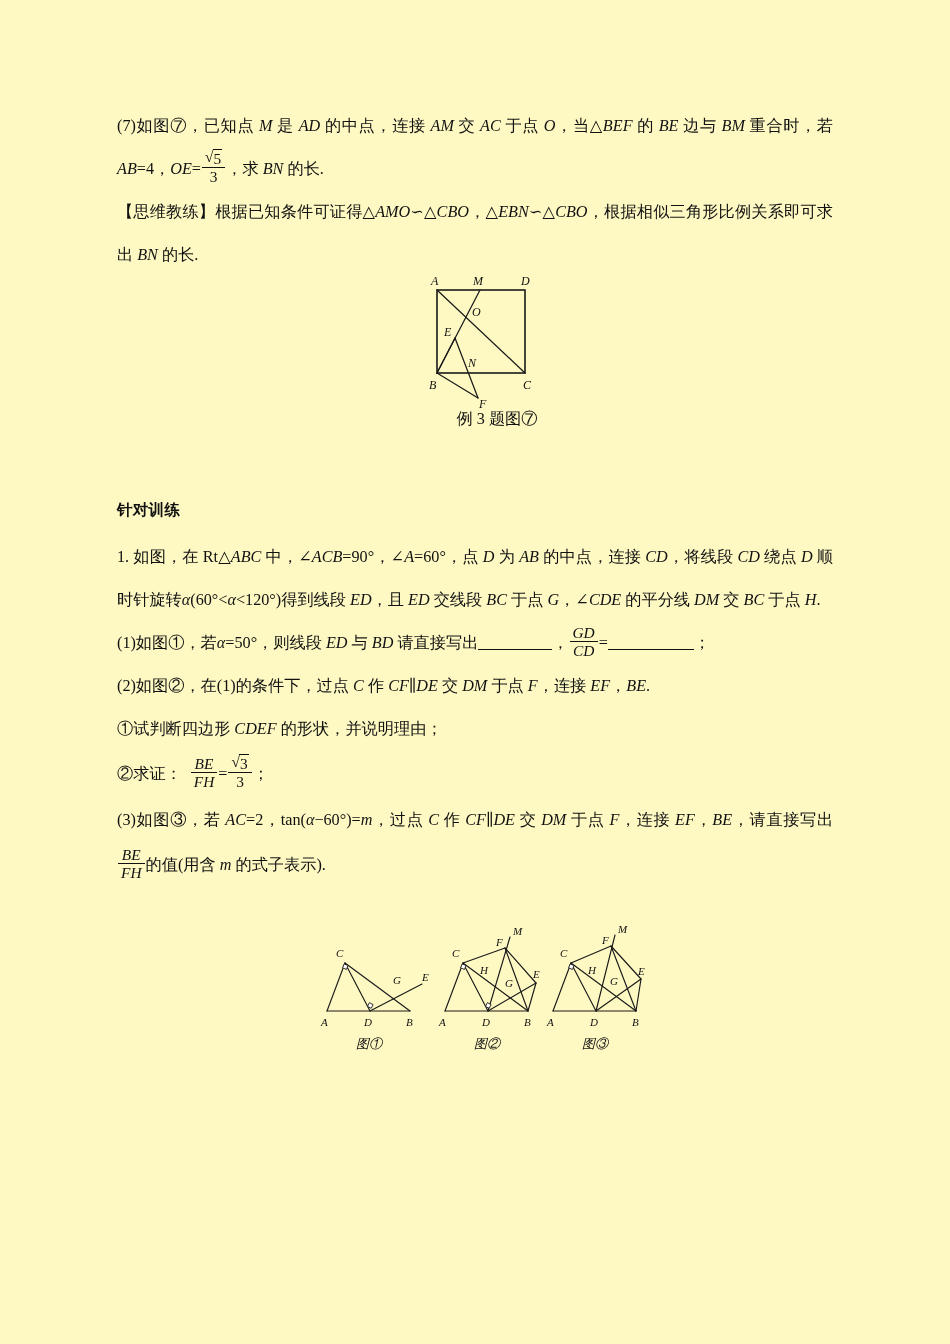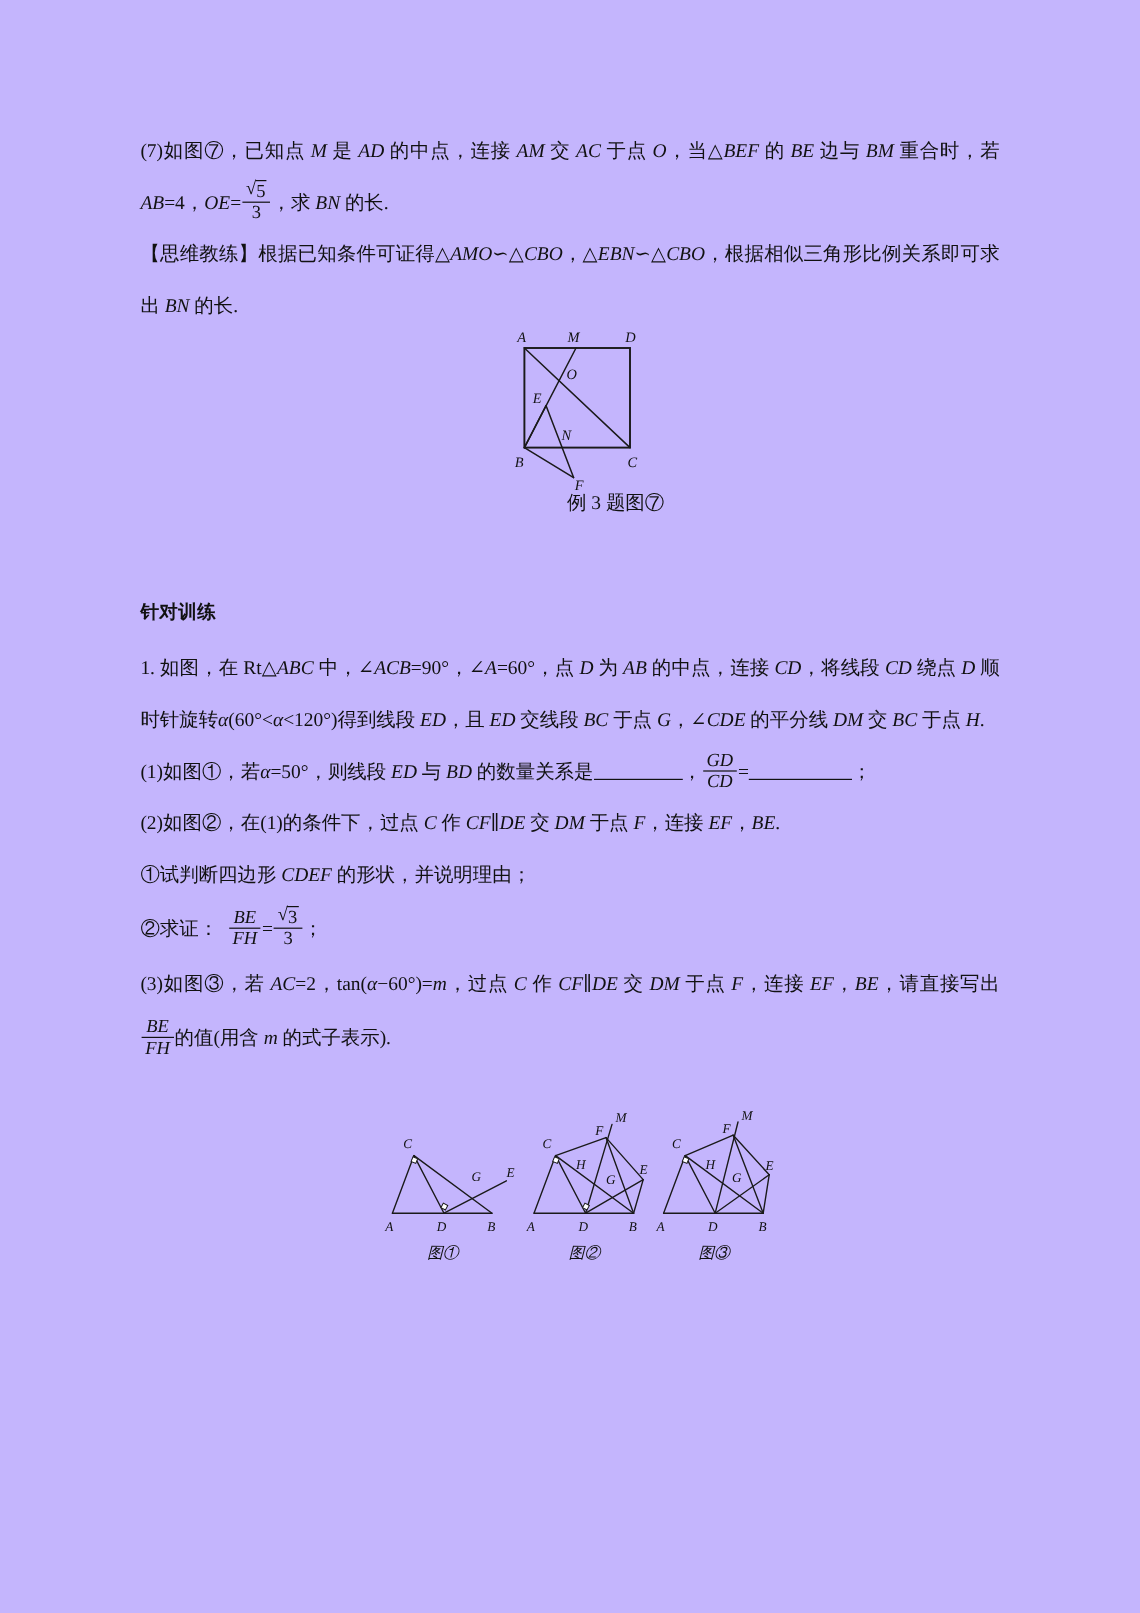--- a/index.html
+++ b/index.html
@@ -13,21 +13,21 @@
     position: relative;
     font-family: "Liberation Serif", "DejaVu Serif", serif;
     color: #111111;
     overflow: hidden;
   }
   .page {
     position: absolute;
     left: 0; top: 0;
     width: 950px;
     height: 1344px;
-    background: #c4b5fd;
+    background: #fef9c3;
   }
   .content {
     position: absolute;
     left: 117px;
     top: 105px;
     width: 716px;
   }
   .para {
     font-size: 16.2px;
     line-height: 43px;
@@ -111,21 +111,21 @@
     width: 160px;
     height: 165px;
   }
   .fig-caption {
     position: absolute;
     text-align: center;
     font-size: 16.2px;
     color: #111;
     white-space: nowrap;
   }
-  #cap-main { left: 433px; top: 408px; width: 160px; }
+  #cap-main { left: 417px; top: 408px; width: 160px; }
 
   .figrow {
     position: absolute;
     left: 300px;
     top: 915px;
     width: 390px;
     height: 150px;
   }
   #cap-bottom { left: 300px; top: 1055px; width: 390px; }
   svg { display: block; overflow: visible; }
@@ -141,21 +141,21 @@
     <p class="para"><span>(7)如图⑦，已知点 </span><i>M</i><span> 是 </span><i>AD</i><span> 的中点，连接 </span><i>AM</i><span> 交 </span><i>AC</i><span> 于点 </span><i>O</i><span>，当△</span><i>BEF</i><span> 的 </span><i>BE</i><span> 边与 </span><i>BM</i><span> 重合时，若 </span><i>AB</i><span>=4，</span><i>OE</i><span>=</span><span class="frac upnum upden"><span class="num"><span class="sqrt"><span class="rad">5</span></span></span><span class="den">3</span></span><span>，求 </span><i>BN</i><span> 的长.</span></p>
 
     <p class="para" style="margin-top:0px;"><span class="coach-tag">【思维教练】</span><span>根据已知条件可证得△</span><i>AMO</i><span>∽</span><span>△</span><i>CBO</i><span>，△</span><i>EBN</i><span>∽</span><span>△</span><i>CBO</i><span>，根据相似三角形比例关系即可求出 </span><i>BN</i><span> 的长.</span></p>
 
     <div style="height:215px;"></div>
 
     <p class="para bold-head" style="line-height:38px;margin-bottom:6px;font-family:Liberation Mono, monospace;">针对训练</p>
 
     <p class="para"><span>1. 如图，在 Rt△</span><i>ABC</i><span> 中，∠</span><i>ACB</i><span>=90°，∠</span><i>A</i><span>=60°，点 </span><i>D</i><span> 为 </span><i>AB</i><span> 的中点，连接 </span><i>CD</i><span>，将线段 </span><i>CD</i><span> 绕点 </span><i>D</i><span> 顺时针旋转</span><i>α</i><span>(60°&lt;</span><i>α</i><span>&lt;120°)得到线段 </span><i>ED</i><span>，且 </span><i>ED</i><span> 交线段 </span><i>BC</i><span> 于点 </span><i>G</i><span>，∠</span><i>CDE</i><span> 的平分线 </span><i>DM</i><span> 交 </span><i>BC</i><span> 于点 </span><i>H</i><span>.</span></p>
 
-    <p class="para"><span>(1)如图①，若</span><i>α</i><span>=50°，则线段 </span><i>ED</i><span> 与 </span><i>BD</i><span> 的数量关系是</span><span class="blank w1"></span><span>，</span><span class="frac"><span class="num">GD</span><span class="den">CD</span></span><span>=</span><span class="blank w2"></span><span>；</span></p>
+    <p class="para"><span>(1)如图①，若</span><i>α</i><span>=50°，则线段 </span><i>ED</i><span> 与 </span><i>BD</i><span> 请直接写出</span><span class="blank w1"></span><span>，</span><span class="frac"><span class="num">GD</span><span class="den">CD</span></span><span>=</span><span class="blank w2"></span><span>；</span></p>
 
     <p class="para"><span>(2)如图②，在(1)的条件下，过点 </span><i>C</i><span> 作 </span><i>CF</i><span>∥</span><i>DE</i><span> 交 </span><i>DM</i><span> 于点 </span><i>F</i><span>，连接 </span><i>EF</i><span>，</span><i>BE</i><span>.</span></p>
 
     <p class="para"><span>①试判断四边形 </span><i>CDEF</i><span> 的形状，并说明理由；</span></p>
 
     <p class="para" style="line-height:47px;"><span>②求证：</span><span style="display:inline-block;width:8px;"></span><span class="frac"><span class="num">BE</span><span class="den">FH</span></span><span>=</span><span class="frac upnum upden"><span class="num"><span class="sqrt"><span class="rad">3</span></span></span><span class="den">3</span></span><span>；</span></p>
 
     <p class="para" style="line-height:45px;"><span>(3)如图③，若 </span><i>AC</i><span>=2，tan(</span><i>α</i><span>−60°)=</span><i>m</i><span>，过点 </span><i>C</i><span> 作 </span><i>CF</i><span>∥</span><i>DE</i><span> 交 </span><i>DM</i><span> 于点 </span><i>F</i><span>，连接 </span><i>EF</i><span>，</span><i>BE</i><span>，请直接写出</span><span class="frac"><span class="num">BE</span><span class="den">FH</span></span><span>的值(用含 </span><i>m</i><span> 的式子表示).</span></p>
 
   </div>

